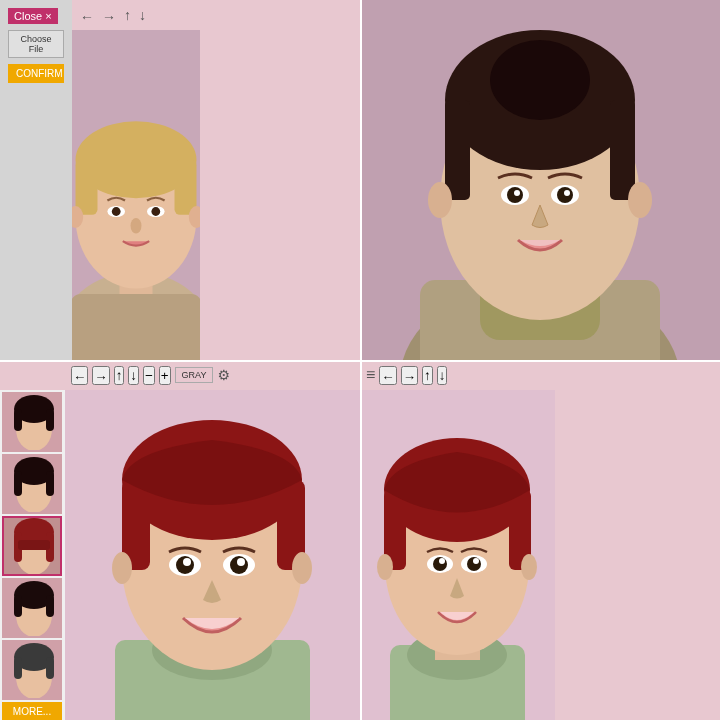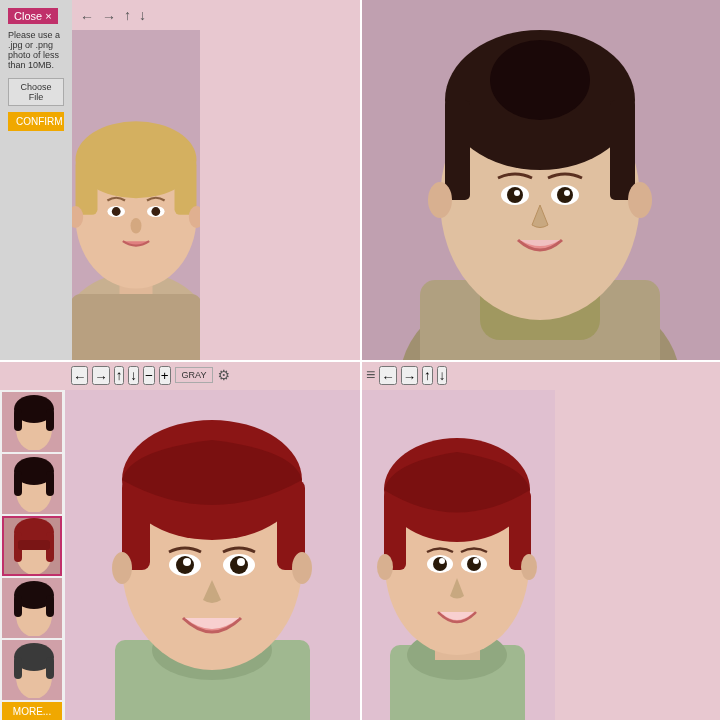--- a/index.html
+++ b/index.html
@@ -285,21 +285,20 @@
       color: #555;
     }
   </style>
 </head>
 <body>
 
 <div class="quadrant q-top-left">
 
   <div class="upload-panel">
     <button class="close-btn">Close ×</button>
-    <p>Please use a .jpg or .png photo of less than 10MB.</p>
     <button class="choose-file-btn">Choose File</button>
     <button class="confirm-btn">CONFIRM</button>
   </div>
 
   <div class="nav-bar" style="left:72px; width:288px; top:0;">
     <button class="nav-btn">←</button>
     <button class="nav-btn">→</button>
     <button class="nav-btn">↑</button>
     <button class="nav-btn">↓</button>
   </div>

